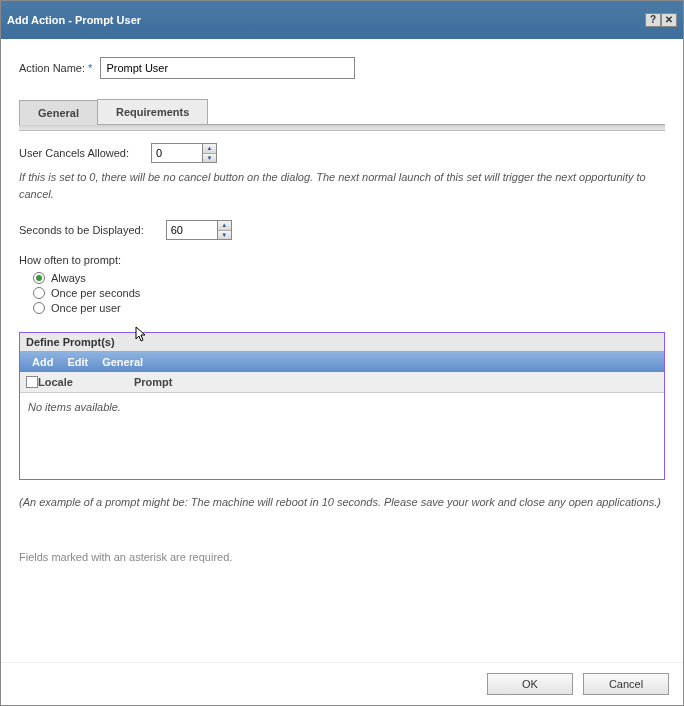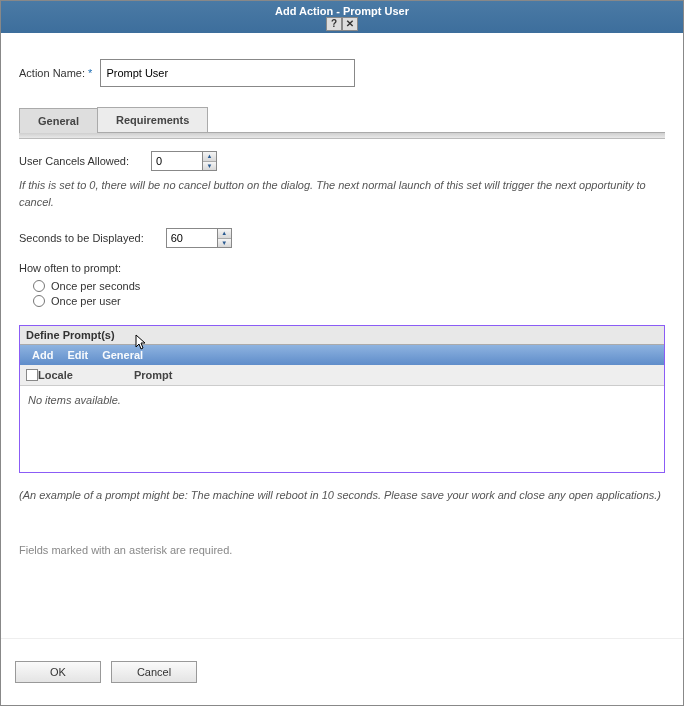--- a/index.html
+++ b/index.html
@@ -18,56 +18,55 @@
     flex-direction: column;
     background: #fff;
   }
   .titlebar {
     background: linear-gradient(#4a7aa5, #3d6e9c);
     color: #fff;
     font-weight: bold;
     padding: 4px 6px;
     display: flex;
     align-items: center;
-    height: 32px;
-    flex-direction: column;
+    height: 38px;
   }
   .titlebar-text { flex: 1; }
   .titlebar-btns { display: flex; gap: 0; }
   .titlebar-btn {
     width: 16px;
     height: 14px;
     background: #ddd;
     border: 1px solid #888;
     display: flex;
     align-items: center;
     justify-content: center;
     color: #333;
     font-size: 10px;
     line-height: 1;
   }
   .content {
     flex: 1;
-    padding: 8px 18px 10px 18px;
+    padding: 0 18px 10px 18px;
     display: flex;
     flex-direction: column;
   }
   .field-row {
     display: flex;
     align-items: center;
     gap: 8px;
     margin: 18px 0 20px 0;
   }
   .asterisk { color: #1e6db3; }
   .text-input {
     border: 1px solid #888;
     padding: 3px 5px;
     font-size: 11px;
     width: 255px;
-    height: 28px;
+    height: 22px;
   }
   .tabs {
     display: flex;
     border-bottom: 1px solid #aaa;
   }
   .tab {
     padding: 6px 18px;
     border: 1px solid #aaa;
     border-bottom: none;
     margin-right: -1px;
@@ -204,22 +203,23 @@
     color: #555;
     margin-top: 14px;
     line-height: 1.5;
   }
   .footer-note {
     color: #888;
     margin-top: 40px;
   }
   .buttons {
     display: flex;
+    justify-content: flex-end;
     gap: 10px;
-    padding: 22px 14px;
+    padding: 10px 14px;
     border-top: 1px solid #eee;
   }
   .btn {
     width: 86px;
     height: 22px;
     border: 1px solid #999;
     background: linear-gradient(#fafafa, #e4e4e4);
     font-size: 11px;
     display: flex;
     align-items: center;
@@ -276,20 +276,24 @@
           <div class="spin-btns">
             <div class="spin-btn">▲</div>
             <div class="spin-btn">▼</div>
           </div>
         </div>
       </div>
 
       <div class="prompt-group rel">
         <div class="prompt-label">How often to prompt:</div>
         <div class="radio-row">
+          <div class="radio checked"></div>
+          <span>Always</span>
+        </div>
+        <div class="radio-row">
           <div class="radio"></div>
           <span>Once per seconds</span>
         </div>
         <div class="radio-row">
           <div class="radio"></div>
           <span>Once per user</span>
         </div>
         <svg class="cursor-icon" style="left:116px; top:72px;" width="14" height="18" viewBox="0 0 14 18">
           <path d="M1 1 L1 13 L4 10 L6 15 L8 14 L6 9 L10 9 Z" fill="#fff" stroke="#000" stroke-width="1"></path>
         </svg>

